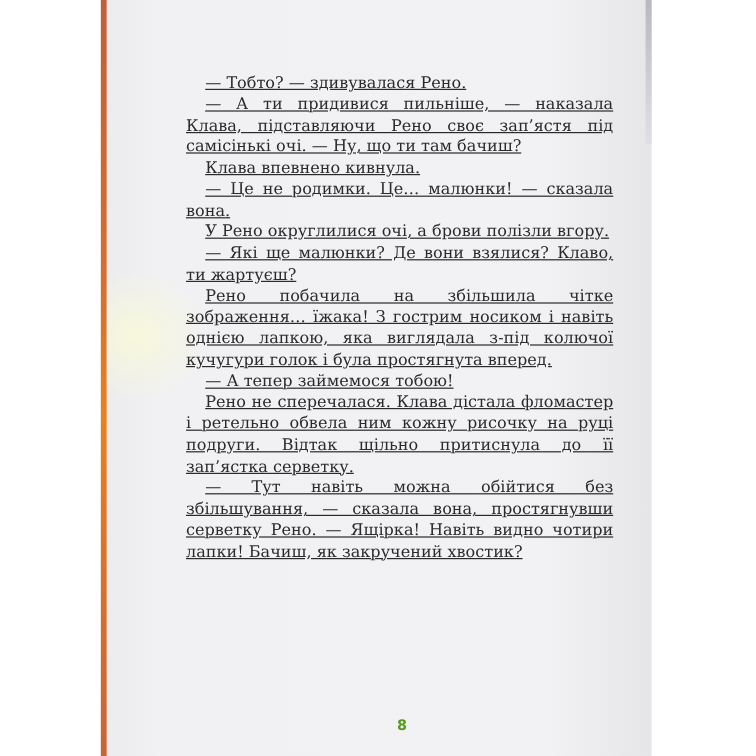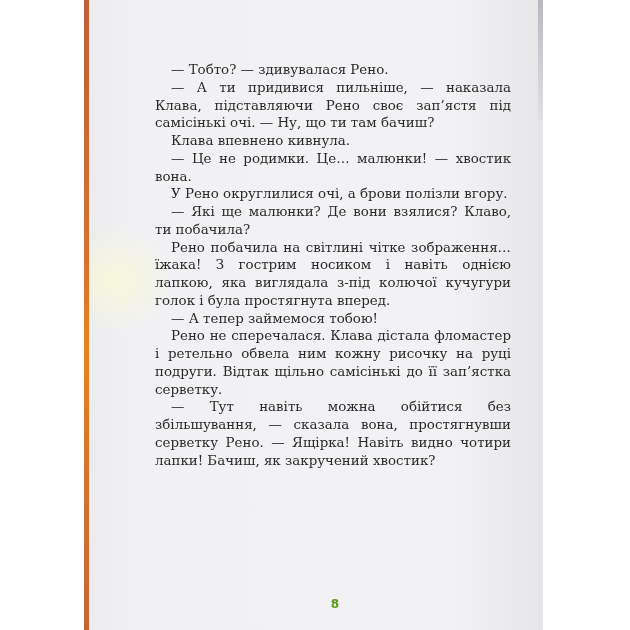--- a/index.html
+++ b/index.html
@@ -21,42 +21,42 @@
     background: radial-gradient(ellipse at 30% 50%, rgba(248,248,218,0.95) 0%, rgba(244,244,226,0.6) 45%, rgba(242,242,244,0) 75%);
   }
   .shadow-right {
     position: absolute; left: 538px; top: 0; width: 5px; height: 120px;
     background: linear-gradient(to bottom, #b8b8c0, #e0e0e4);
   }
   .text {
     position: absolute; left: 155px; top: 61px; width: 356px;
     font-size: 13.4px; line-height: 17.75px; color: #2a2a2a;
   }
-  .text p { margin: 0; text-indent: 16px; text-align: justify; }
+  .text p { margin: 0; text-indent: 16px; text-align: justify; text-decoration: underline; }
   .pnum {
     position: absolute; left: 0; width: 630px; top: 597px; text-align: center;
     font-family: "DejaVu Sans", sans-serif; font-size: 12px; font-weight: bold; color: #5a9a1a;
   }
   .pnum span { position: relative; left: 20px; }
 </style>
 </head>
 <body>
 
 <div class="edge"></div>
 <div class="page"></div>
 <div class="glow"></div>
 <div class="shadow-right"></div>
 
 <div class="text">
   <p>— Тобто? — здивувалася Рено.</p>
   <p>— А ти придивися пильніше, — наказала Клава, підставляючи Рено своє зап’ястя під самісінькі очі. — Ну, що ти там бачиш?</p>
   <p>Клава впевнено кивнула.</p>
-  <p>— Це не родимки. Це… малюнки! — хвостик вона.</p>
+  <p>— Це не родимки. Це… малюнки! — сказала вона.</p>
   <p>У Рено округлилися очі, а брови полізли вгору.</p>
-  <p>— Які ще малюнки? Де вони взялися? Клаво, ти побачила?</p>
-  <p>Рено побачила на світлині чітке зображення… їжака! З гострим носиком і навіть однією лапкою, яка виглядала з-під колючої кучугури голок і була простягнута вперед.</p>
+  <p>— Які ще малюнки? Де вони взялися? Клаво, ти жартуєш?</p>
+  <p>Рено побачила на збільшила чітке зображення… їжака! З гострим носиком і навіть однією лапкою, яка виглядала з-під колючої кучугури голок і була простягнута вперед.</p>
   <p>— А тепер займемося тобою!</p>
-  <p>Рено не сперечалася. Клава дістала фломастер і ретельно обвела ним кожну рисочку на руці подруги. Відтак щільно самісінькі до її зап’ястка серветку.</p>
+  <p>Рено не сперечалася. Клава дістала фломастер і ретельно обвела ним кожну рисочку на руці подруги. Відтак щільно притиснула до її зап’ястка серветку.</p>
   <p>— Тут навіть можна обійтися без збільшування, — сказала вона, простягнувши серветку Рено. — Ящірка! Навіть видно чотири лапки! Бачиш, як закручений хвостик?</p>
 
 </div>
 
 <div class="pnum"><span>8</span></div>
 
 </body></html>

